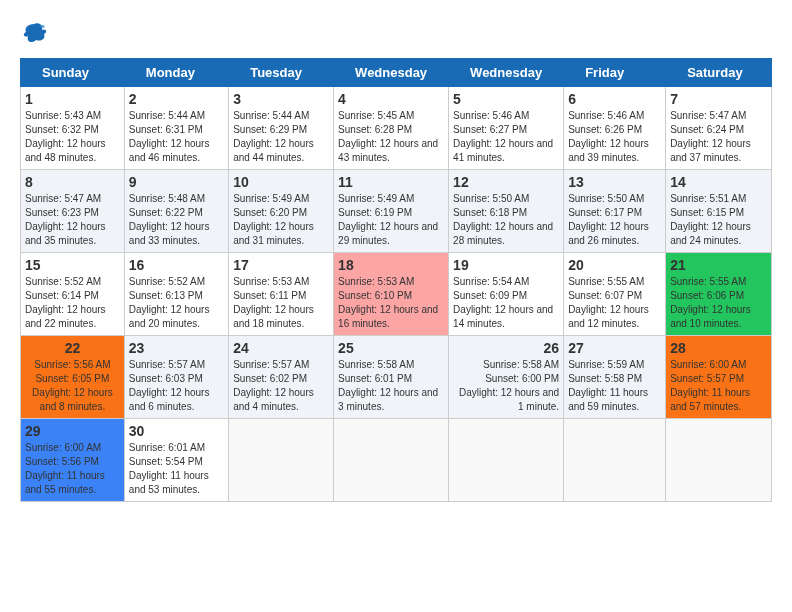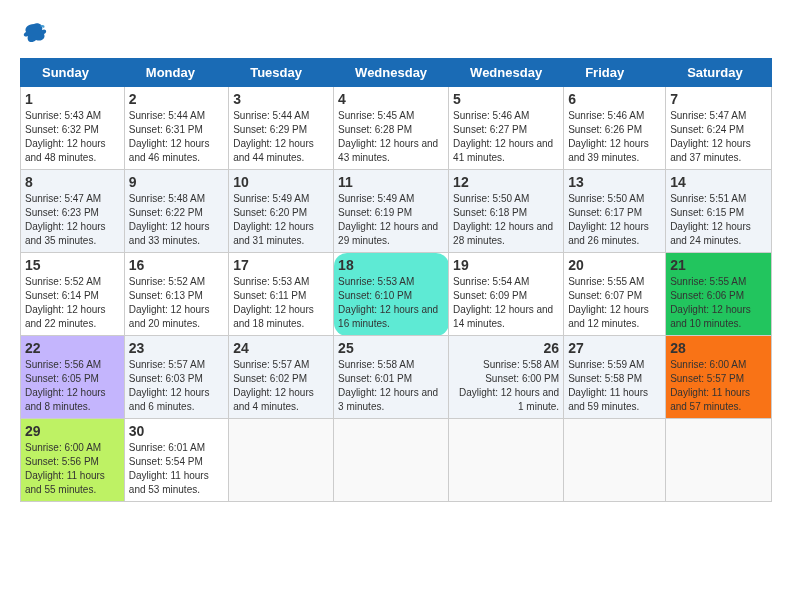--- a/index.html
+++ b/index.html
@@ -183,39 +183,39 @@
 <div class="day-info">Sunrise: 5:52 AM<br>Sunset: 6:14 PM<br>Daylight: 12 hours and 22 minutes.</div>
         </td>
         <td style="background: rgb(255, 255, 255);">
           <span class="day-num">16</span>
 <div class="day-info">Sunrise: 5:52 AM<br>Sunset: 6:13 PM<br>Daylight: 12 hours and 20 minutes.</div>
         </td>
         <td style="background: rgb(255, 255, 255);">
           <span class="day-num">17</span>
 <div class="day-info">Sunrise: 5:53 AM<br>Sunset: 6:11 PM<br>Daylight: 12 hours and 18 minutes.</div>
         </td>
-        <td style="background: #5eead4; border-radius: 13px;">
+        <td style="background: #fca5a5;">
           <span class="day-num">18</span>
 <div class="day-info">Sunrise: 5:53 AM<br>Sunset: 6:10 PM<br>Daylight: 12 hours and 16 minutes.</div>
         </td>
         <td style="background: rgb(255, 255, 255);">
           <span class="day-num">19</span>
 <div class="day-info">Sunrise: 5:54 AM<br>Sunset: 6:09 PM<br>Daylight: 12 hours and 14 minutes.</div>
         </td>
         <td style="background: rgb(255, 255, 255);">
           <span class="day-num">20</span>
 <div class="day-info">Sunrise: 5:55 AM<br>Sunset: 6:07 PM<br>Daylight: 12 hours and 12 minutes.</div>
         </td>
         <td style="background: #22c55e;">
           <span class="day-num">21</span>
 <div class="day-info">Sunrise: 5:55 AM<br>Sunset: 6:06 PM<br>Daylight: 12 hours and 10 minutes.</div>
         </td>
       </tr>
       <tr>
-        <td style="background: #c4b5fd;">
+        <td style="background: #f97316; text-align: center;">
           <span class="day-num">22</span>
 <div class="day-info">Sunrise: 5:56 AM<br>Sunset: 6:05 PM<br>Daylight: 12 hours and 8 minutes.</div>
         </td>
         <td style="background: rgb(240, 244, 249);">
           <span class="day-num">23</span>
 <div class="day-info">Sunrise: 5:57 AM<br>Sunset: 6:03 PM<br>Daylight: 12 hours and 6 minutes.</div>
         </td>
         <td style="background: rgb(240, 244, 249);">
           <span class="day-num">24</span>
 <div class="day-info">Sunrise: 5:57 AM<br>Sunset: 6:02 PM<br>Daylight: 12 hours and 4 minutes.</div>
@@ -231,21 +231,21 @@
         <td style="background: rgb(240, 244, 249);">
           <span class="day-num">27</span>
 <div class="day-info">Sunrise: 5:59 AM<br>Sunset: 5:58 PM<br>Daylight: 11 hours and 59 minutes.</div>
         </td>
         <td style="background: #f97316;">
           <span class="day-num">28</span>
 <div class="day-info">Sunrise: 6:00 AM<br>Sunset: 5:57 PM<br>Daylight: 11 hours and 57 minutes.</div>
         </td>
       </tr>
       <tr>
-        <td style="background: #bef264;">
+        <td style="background: #3b82f6;">
           <span class="day-num">29</span>
 <div class="day-info">Sunrise: 6:00 AM<br>Sunset: 5:56 PM<br>Daylight: 11 hours and 55 minutes.</div>
         </td>
         <td style="background: rgb(255, 255, 255);">
           <span class="day-num">30</span>
 <div class="day-info">Sunrise: 6:01 AM<br>Sunset: 5:54 PM<br>Daylight: 11 hours and 53 minutes.</div>
         </td>
         <td class="empty-cell"></td>
         <td class="empty-cell"></td>
         <td class="empty-cell"></td>

